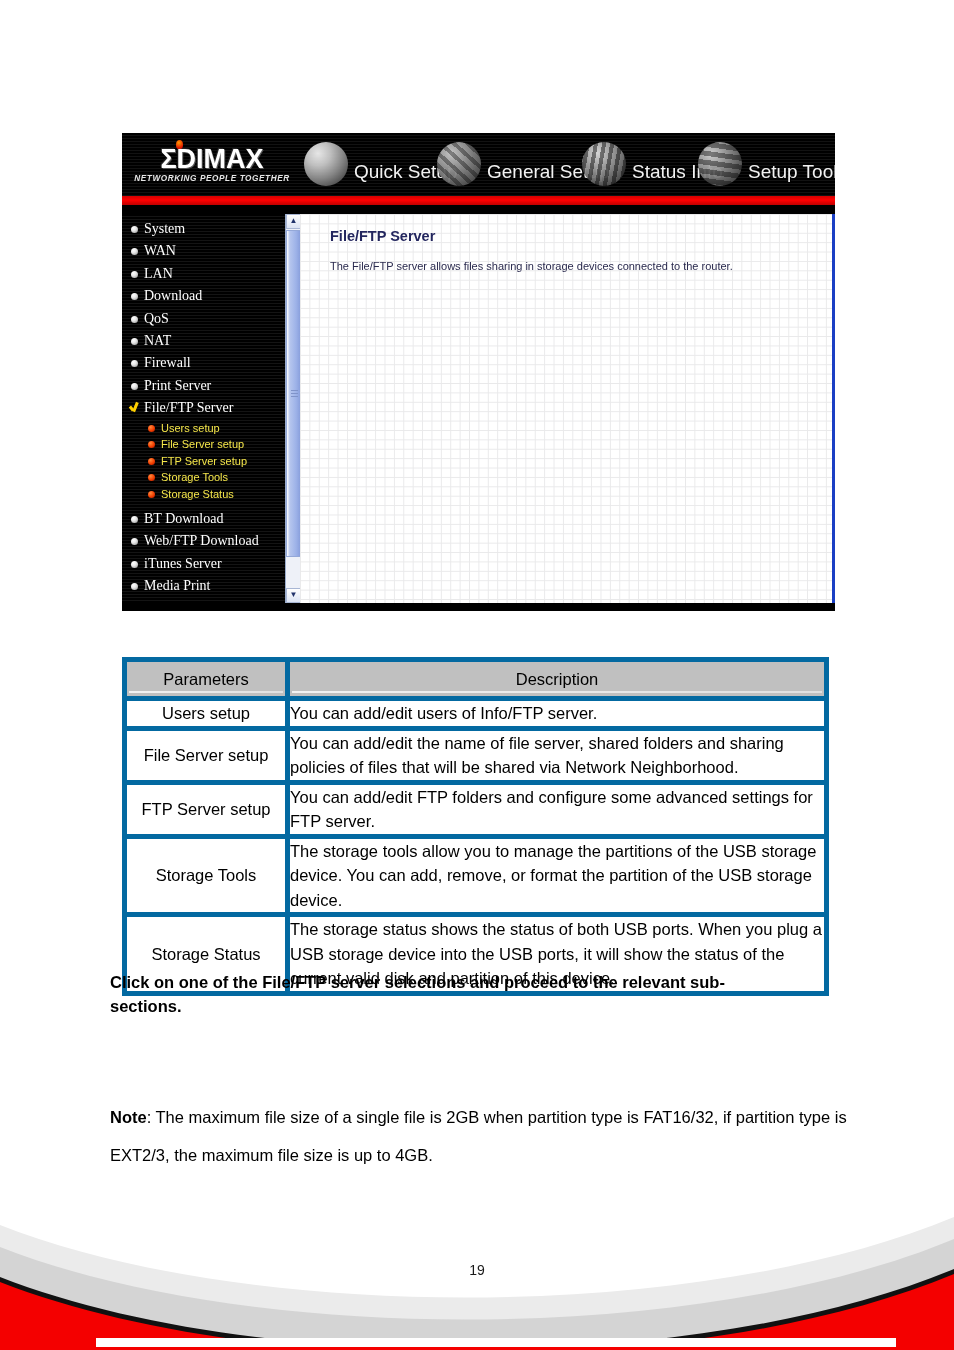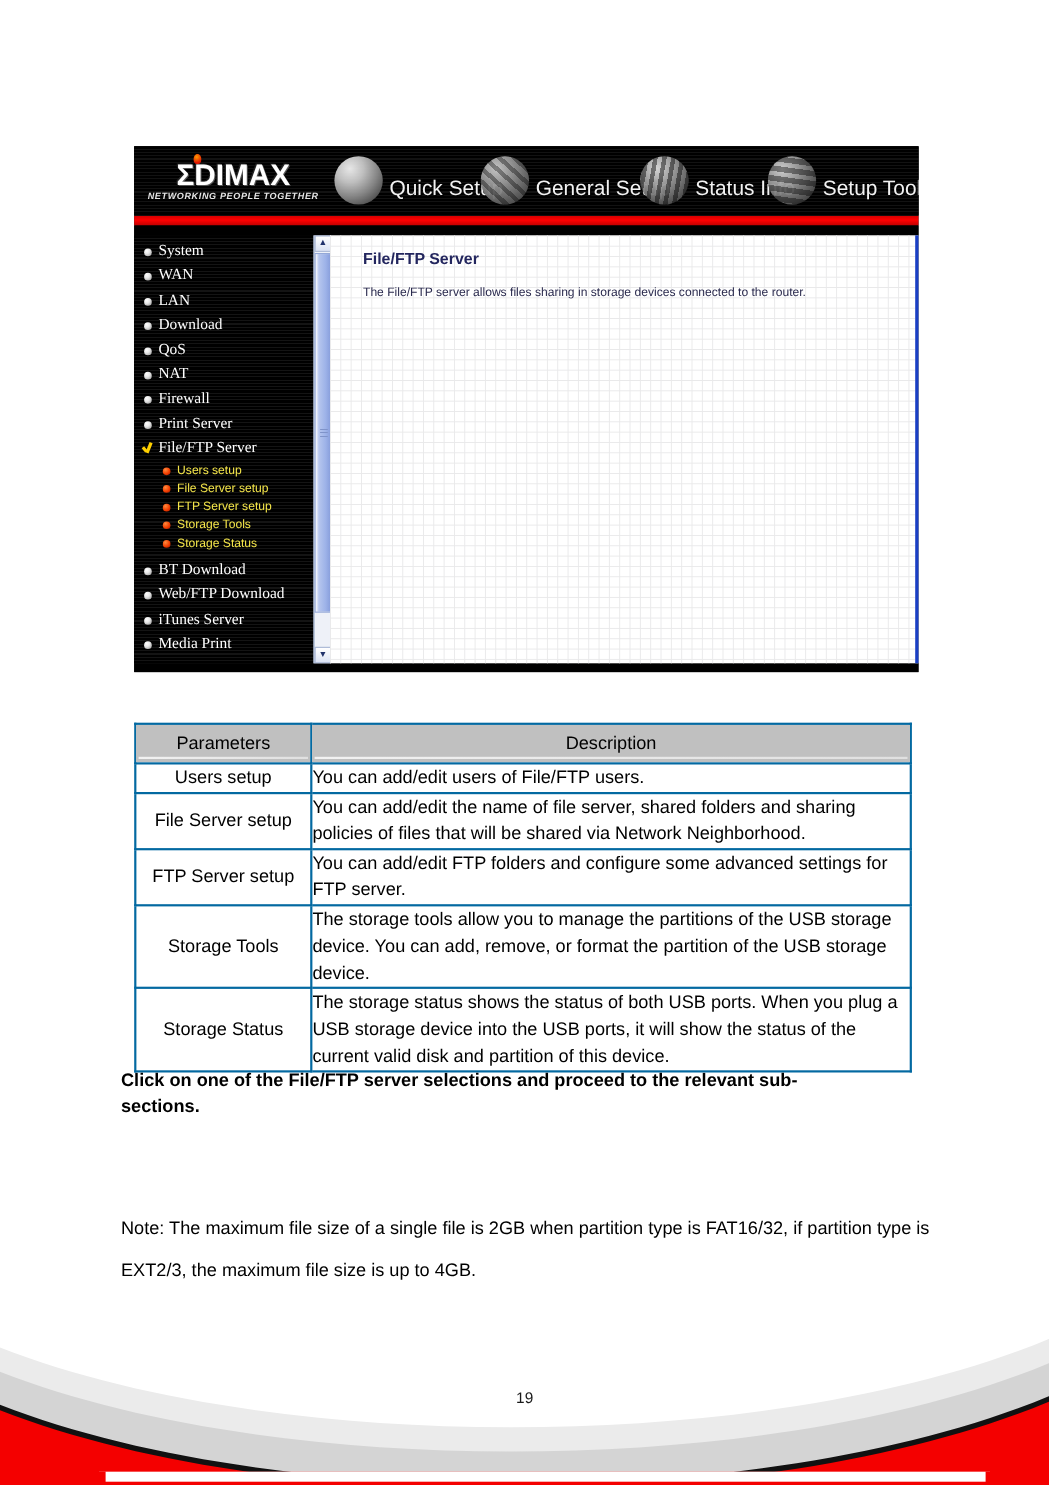--- a/index.html
+++ b/index.html
@@ -275,21 +275,21 @@
 
   
   .param-table {
     position: absolute;
     left: 122px; top: 657px;
     width: 707px;
     border-collapse: collapse;
     table-layout: fixed;
   }
   .param-table td, .param-table th {
-    border: 2px solid #0369a1;
+    border: 5px solid #0369a1;
     padding: 0;
     vertical-align: middle;
   }
   .param-table thead th {
     background: #c0c0c0;
     height: 34px;
     font-weight: normal;
     font-size: 16.5px;
     color: #000;
     text-align: center;
@@ -328,21 +328,21 @@
   .para-click {
     left: 110px; top: 970px;
     width: 680px;
     font-weight: bold;
   }
   .para-note {
     left: 110px; top: 1098px;
     width: 745px;
     line-height: 38px;
   }
-  .para-note b { font-weight: normal; }
+  .para-note b { font-weight: bold; }
 
   
   .footer {
     position: absolute;
     left: 0; bottom: 0;
     width: 954px; height: 145px;
     overflow: hidden;
   }
   .page-number {
     position: absolute;
@@ -497,21 +497,21 @@
         <span>Parameters</span><span class="bevel"></span>
       </th>
       <th>
         <span>Description</span><span class="bevel"></span>
       </th>
     </tr>
   </thead>
   <tbody>
     <tr>
       <td class="cell-param">Users setup</td>
-      <td class="cell-desc">You can add/edit users of File/FTP users.</td>
+      <td class="cell-desc">You can add/edit users of Info/FTP server.</td>
     </tr>
     <tr>
       <td class="cell-param">File Server setup</td>
       <td class="cell-desc">You can add/edit the name of file server, shared folders and sharing policies of files that will be shared via Network Neighborhood.</td>
     </tr>
     <tr>
       <td class="cell-param">FTP Server setup</td>
       <td class="cell-desc">You can add/edit FTP folders and configure some advanced settings for FTP server.</td>
     </tr>
     <tr>

